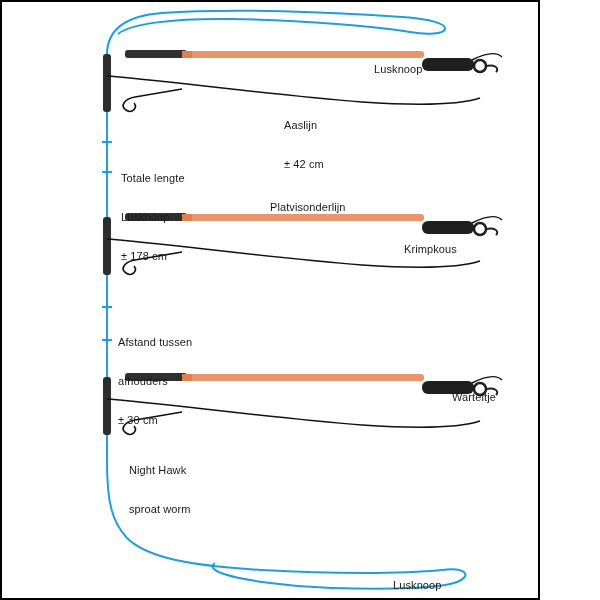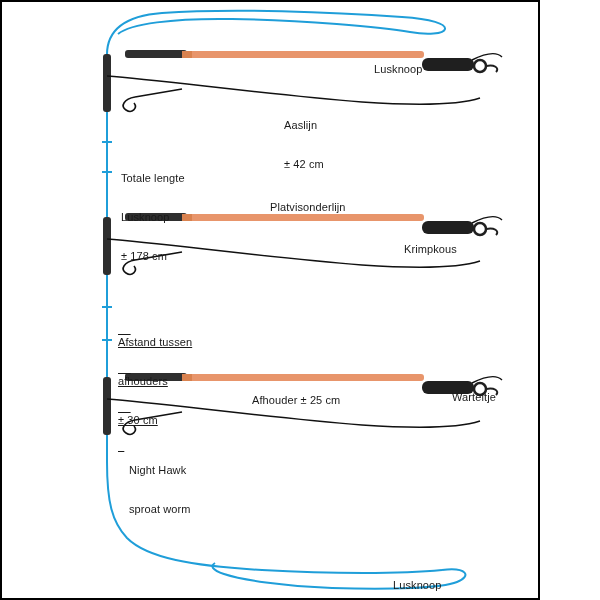--- a/index.html
+++ b/index.html
@@ -135,29 +135,26 @@
   </div>
 
   <div class="lbl" style="left:268px;top:173px;text-align:center;">
     <span>Platvisonderlijn</span>
   </div>
 
   <div class="lbl" style="left:402px;top:215px;">
     <span>Krimpkous</span>
   </div>
 
-  <div class="lbl" style="left:116px;top:308px;text-decoration:underline;">
+  <div class="lbl" style="left:116px;top:308px;">
     <span>Afstand tussen</span>
     <span>afhouders</span>
     <span>± 30 cm</span>
   </div>
 
-  <div class="lbl" style="left:250px;top:366px;">
-    <span>Afhouder ± 25 cm</span>
-  </div>
 
   <div class="lbl" style="left:450px;top:363px;">
     <span>Warteltje</span>
   </div>
 
   <div class="lbl" style="left:127px;top:436px;">
     <span>Night Hawk</span>
     <span>sproat worm</span>
   </div>
 

